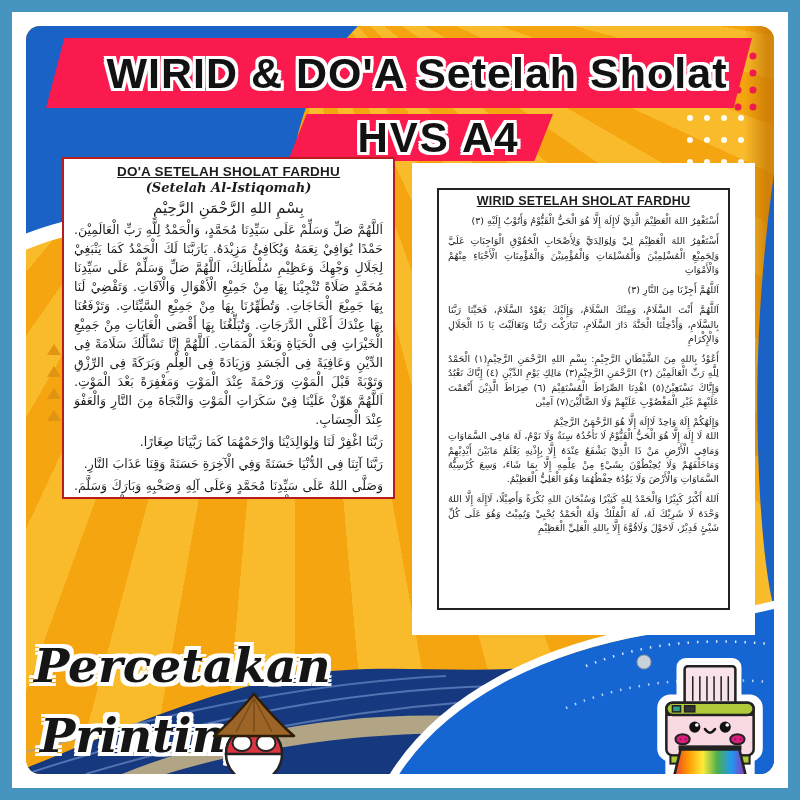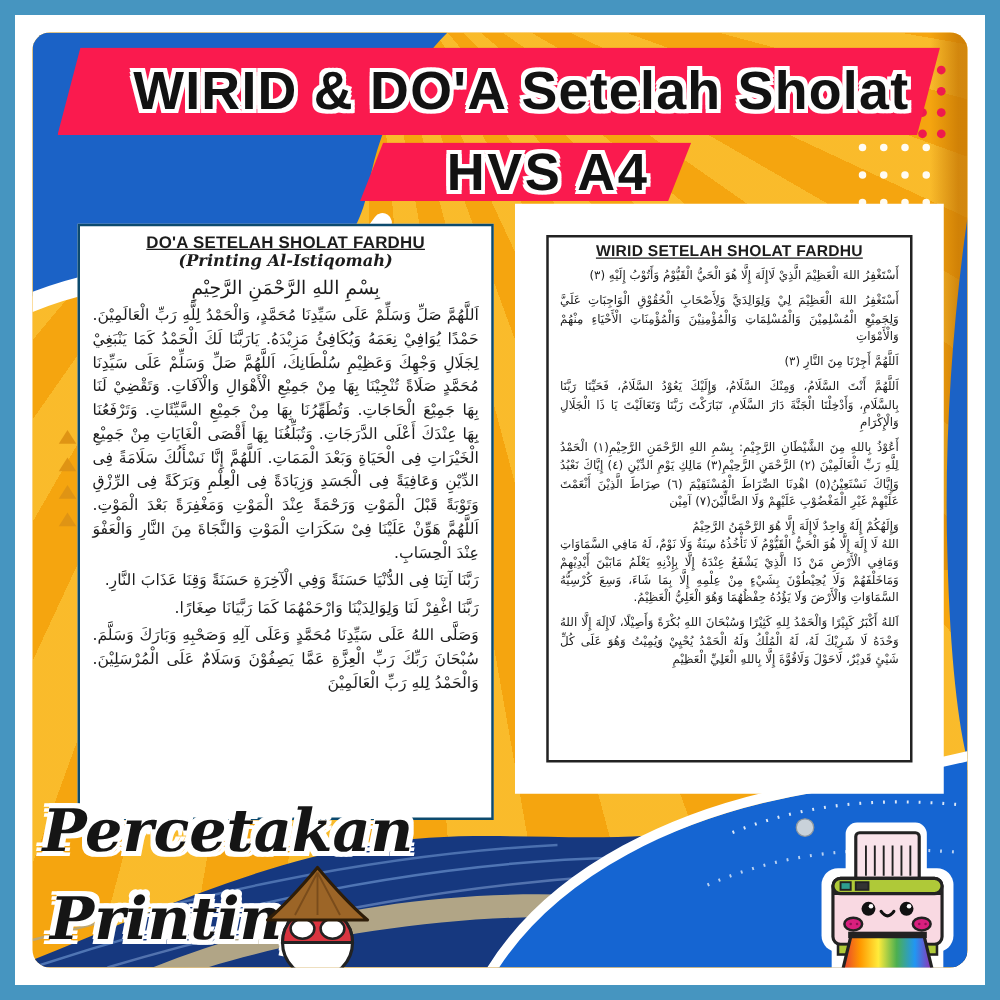--- a/index.html
+++ b/index.html
@@ -23,22 +23,22 @@
   .banner.sub{left:262px;top:88px;width:265px;height:47px;
           clip-path:polygon(7% 0,100% 0,93% 100%,0 100%);text-align:center;}
   .banner-text{font-weight:bold;color:var(--banner_text_black,#121212);letter-spacing:1px;
         text-shadow:-3px -3px 0 #fff,3px -3px 0 #fff,-3px 3px 0 #fff,3px 3px 0 #fff,
                     -3px 0 0 #fff,3px 0 0 #fff,0 -3px 0 #fff,0 3px 0 #fff;margin-left:36px;}
   .banner.main .banner-text{font-size:43px;}
   .banner.sub  .banner-text{font-size:42px;letter-spacing:2px;}
 
   
   .page{position:absolute;background:var(--page_white,#ffffff);color:var(--text_black,#1c1c1c);}
-  .page.left{left:36px;top:131px;width:333px;height:477px;border:2px solid #0c4a6e;
-             padding:5px 10px;box-sizing:border-box;overflow:hidden;margin-top:22px;}
+  .page.left{left:36px;top:131px;width:333px;height:342px;border:2px solid #b91c1c;
+             padding:5px 10px;box-sizing:border-box;overflow:hidden;}
   .page.right{left:386px;top:137px;width:343px;height:472px;padding:25px;box-sizing:border-box;}
   .inner-frame{border:2px solid #222;width:100%;height:100%;box-sizing:border-box;
              padding:4px 9px;overflow:hidden;}
   .pg-title{text-align:center;font-weight:bold;text-decoration:underline;
             font-size:13.5px;letter-spacing:.2px;}
   .page.right .pg-title{font-size:12.5px;}
   .pg-sub{text-align:center;font-family:"DejaVu Serif",serif;font-style:italic;
           font-weight:bold;font-size:13px;margin-top:1px;}
   .bismillah{text-align:center;font-size:15px;margin:4px 0 2px 0;
              font-family:"DejaVu Sans",sans-serif;}
@@ -139,25 +139,25 @@
 
     <div class="banner main">
       <span class="banner-text">WIRID &amp; DO'A Setelah Sholat</span>
     </div>
     <div class="banner sub">
       <span class="banner-text">HVS A4</span>
     </div>
 
     <div class="page left">
       <div class="pg-title">DO'A SETELAH SHOLAT FARDHU</div>
-      <div class="pg-sub">(Printing Al-Istiqomah)</div>
+      <div class="pg-sub">(Setelah Al-Istiqomah)</div>
       <div class="bismillah" lang="ar" dir="rtl">بِسْمِ اللهِ الرَّحْمَنِ الرَّحِيْمِ</div>
       <p class="ar" lang="ar">اَللَّهُمَّ صَلِّ وَسَلِّمْ عَلَى سَيِّدِنَا مُحَمَّدٍ، وَالْحَمْدُ لِلَّهِ رَبِّ الْعَالَمِيْنَ. حَمْدًا يُوَافِيْ نِعَمَهُ وَيُكَافِئُ مَزِيْدَهُ. يَارَبَّنَا لَكَ الْحَمْدُ كَمَا يَنْبَغِيْ لِجَلَالِ وَجْهِكَ وَعَظِيْمِ سُلْطَانِكَ، اَللَّهُمَّ صَلِّ وَسَلِّمْ عَلَى سَيِّدِنَا مُحَمَّدٍ صَلَاةً تُنْجِيْنَا بِهَا مِنْ جَمِيْعِ الْأَهْوَالِ وَالْآفَاتِ. وَتَقْضِيْ لَنَا بِهَا جَمِيْعَ الْحَاجَاتِ. وَتُطَهِّرُنَا بِهَا مِنْ جَمِيْعِ السَّيِّئَاتِ. وَتَرْفَعُنَا بِهَا عِنْدَكَ أَعْلَى الدَّرَجَاتِ. وَتُبَلِّغُنَا بِهَا أَقْصَى الْغَايَاتِ مِنْ جَمِيْعِ الْخَيْرَاتِ فِى الْحَيَاةِ وَبَعْدَ الْمَمَاتِ. اَللَّهُمَّ إِنَّا نَسْأَلُكَ سَلَامَةً فِى الدِّيْنِ وَعَافِيَةً فِى الْجَسَدِ وَزِيَادَةً فِى الْعِلْمِ وَبَرَكَةً فِى الرِّزْقِ وَتَوْبَةً قَبْلَ الْمَوْتِ وَرَحْمَةً عِنْدَ الْمَوْتِ وَمَغْفِرَةً بَعْدَ الْمَوْتِ. اَللَّهُمَّ هَوِّنْ عَلَيْنَا فِىْ سَكَرَاتِ الْمَوْتِ وَالنَّجَاةَ مِنَ النَّارِ وَالْعَفْوَ عِنْدَ الْحِسَابِ.</p>
+      <p class="ar" lang="ar">رَبَّنَا اغْفِرْ لَنَا وَلِوَالِدَيْنَا وَارْحَمْهُمَا كَمَا رَبَّيَانَا صِغَارًا.</p>
       <p class="ar" lang="ar">رَبَّنَا آتِنَا فِى الدُّنْيَا حَسَنَةً وَفِي الْآخِرَةِ حَسَنَةً وَقِنَا عَذَابَ النَّارِ.</p>
-      <p class="ar" lang="ar">رَبَّنَا اغْفِرْ لَنَا وَلِوَالِدَيْنَا وَارْحَمْهُمَا كَمَا رَبَّيَانَا صِغَارًا.</p>
       <p class="ar" lang="ar">وَصَلَّى اللهُ عَلَى سَيِّدِنَا مُحَمَّدٍ وَعَلَى آلِهِ وَصَحْبِهِ وَبَارَكَ وَسَلَّمَ. سُبْحَانَ رَبِّكَ رَبِّ الْعِزَّةِ عَمَّا يَصِفُوْنَ وَسَلَامٌ عَلَى الْمُرْسَلِيْنَ. وَالْحَمْدُ لِلهِ رَبِّ الْعَالَمِيْنَ</p>
     </div>
 
     <div class="page right">
       <div class="inner-frame">
         <div class="pg-title">WIRID SETELAH SHOLAT FARDHU</div>
         <p class="ar" lang="ar">أَسْتَغْفِرُ اللهَ الْعَظِيْمَ الَّذِيْ لَاإِلَهَ إِلَّا هُوَ الْحَيُّ الْقَيُّوْمُ وَأَتُوْبُ إِلَيْهِ (٣)</p>
         <p class="ar" lang="ar">أَسْتَغْفِرُ اللهَ الْعَظِيْمَ لِيْ وَلِوَالِدَيَّ وَلِأَصْحَابِ الْحُقُوْقِ الْوَاجِبَاتِ عَلَيَّ وَلِجَمِيْعِ الْمُسْلِمِيْنَ وَالْمُسْلِمَاتِ وَالْمُؤْمِنِيْنَ وَالْمُؤْمِنَاتِ الْأَحْيَاءِ مِنْهُمْ وَالْأَمْوَاتِ</p>
         <p class="ar" lang="ar">اَللَّهُمَّ أَجِرْنَا مِنَ النَّارِ (٣)</p>
         <p class="ar" lang="ar">اَللَّهُمَّ أَنْتَ السَّلَامُ، وَمِنْكَ السَّلَامُ، وَإِلَيْكَ يَعُوْدُ السَّلَامُ، فَحَيِّنَا رَبَّنَا بِالسَّلَامِ، وَأَدْخِلْنَا الْجَنَّةَ دَارَ السَّلَامِ، تَبَارَكْتَ رَبَّنَا وَتَعَالَيْتَ يَا ذَا الْجَلَالِ وَالْإِكْرَامِ</p>

